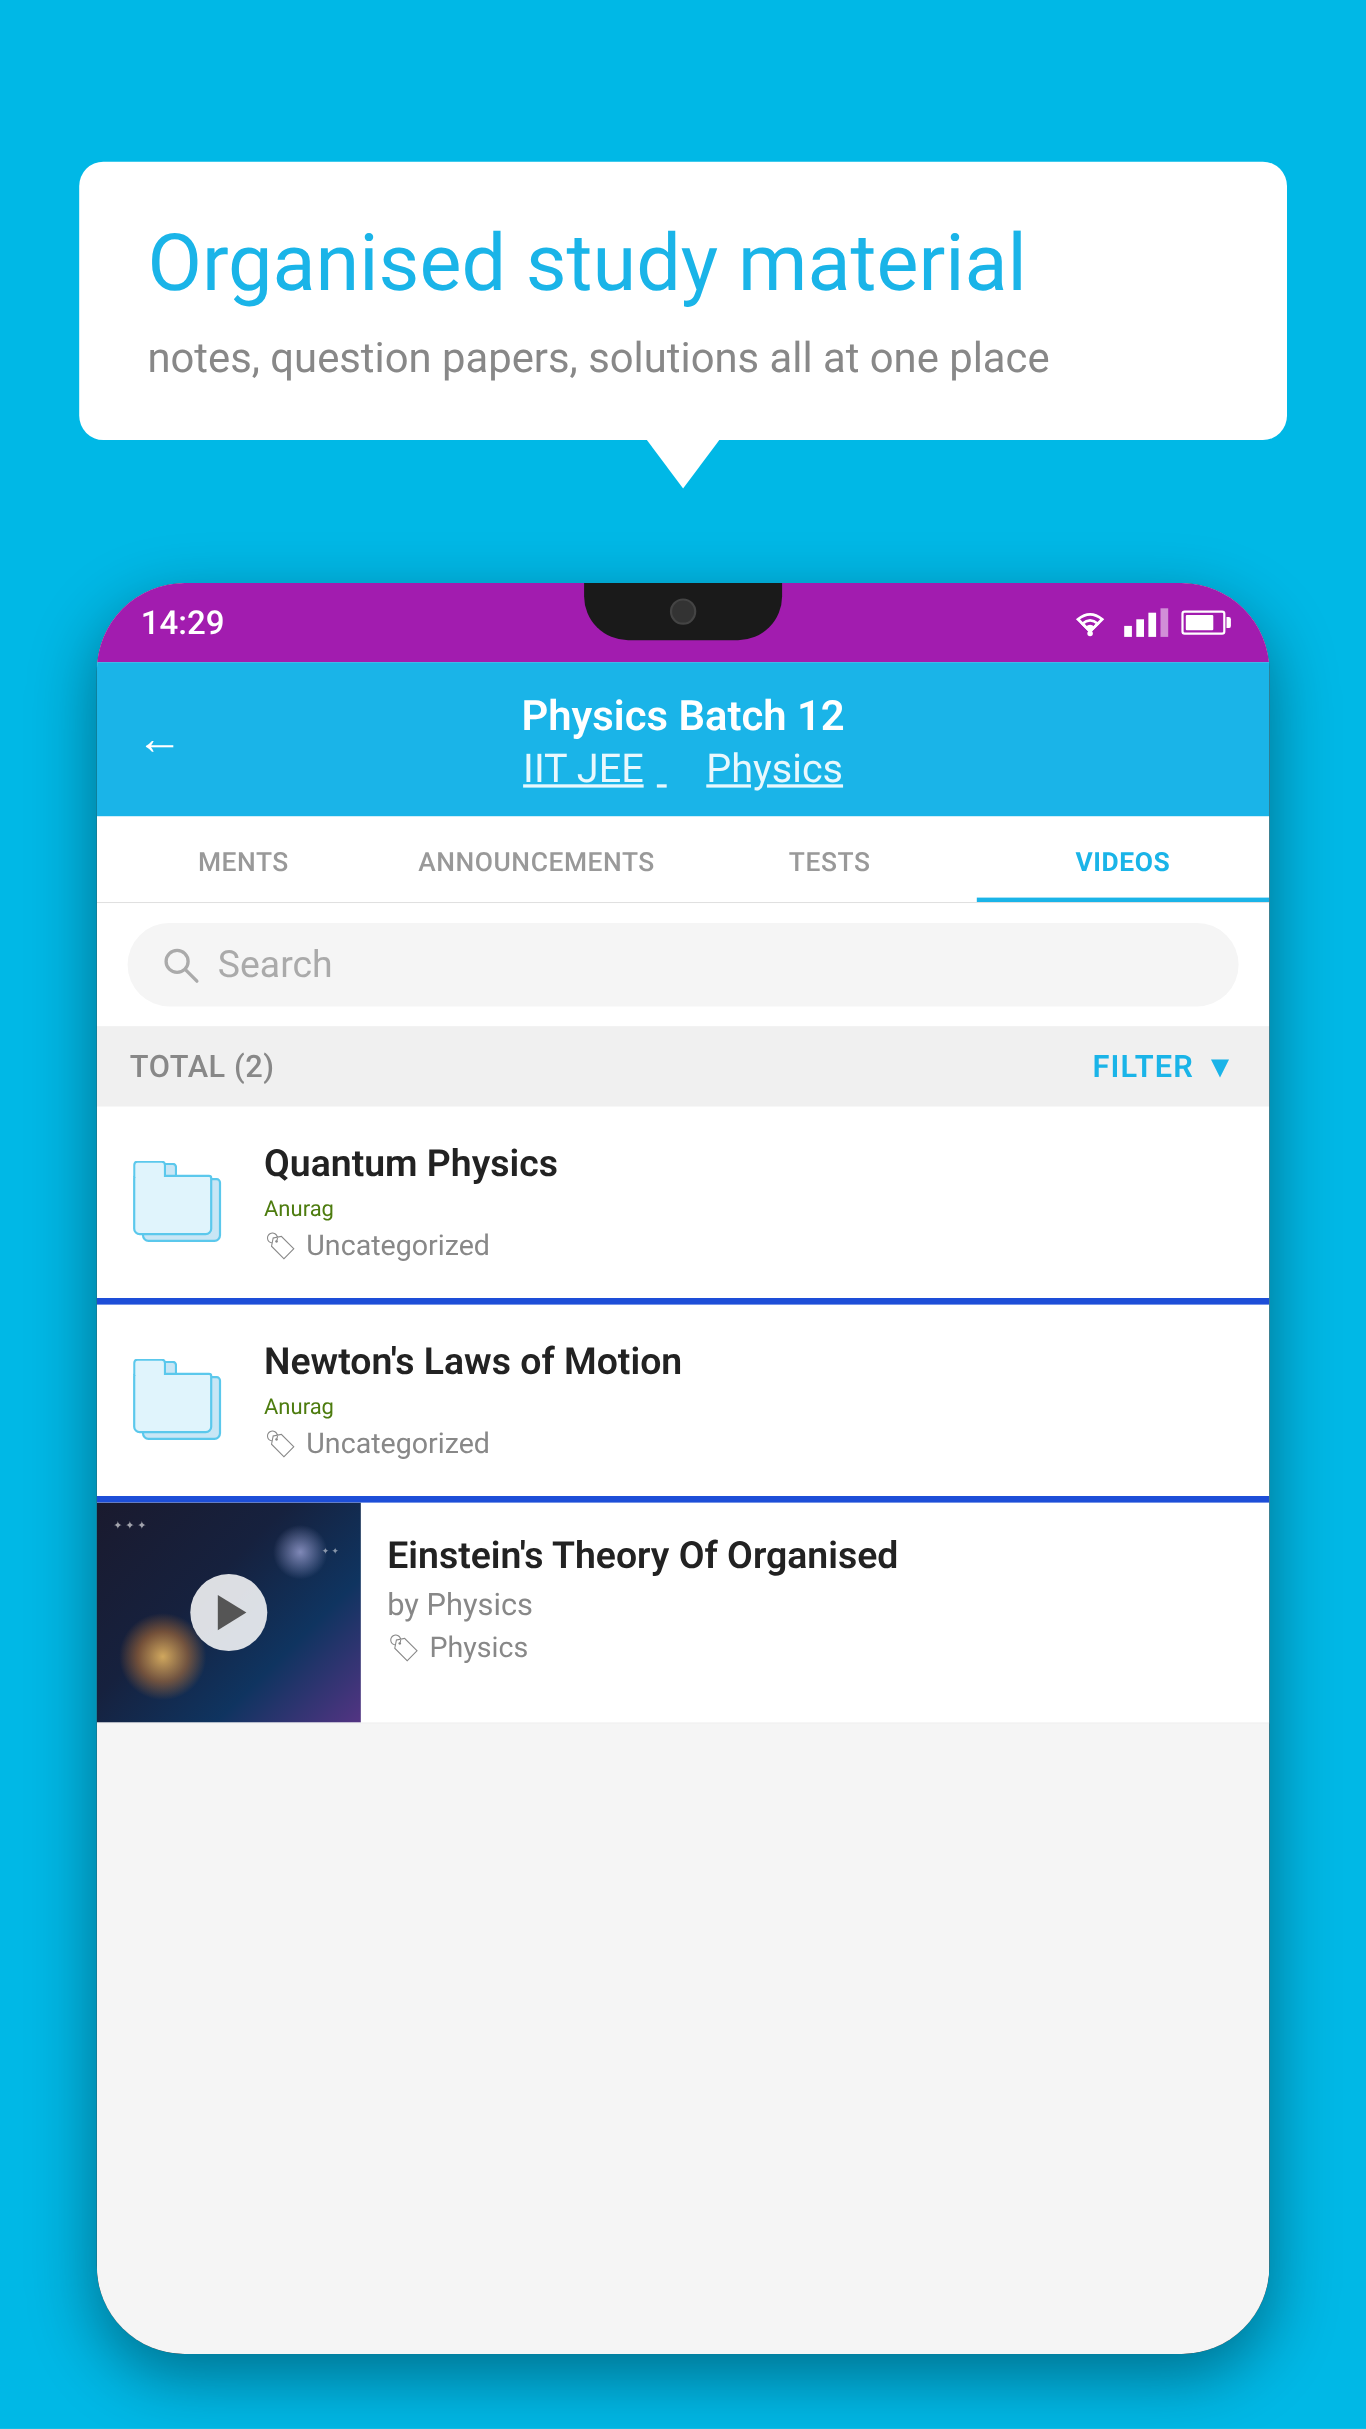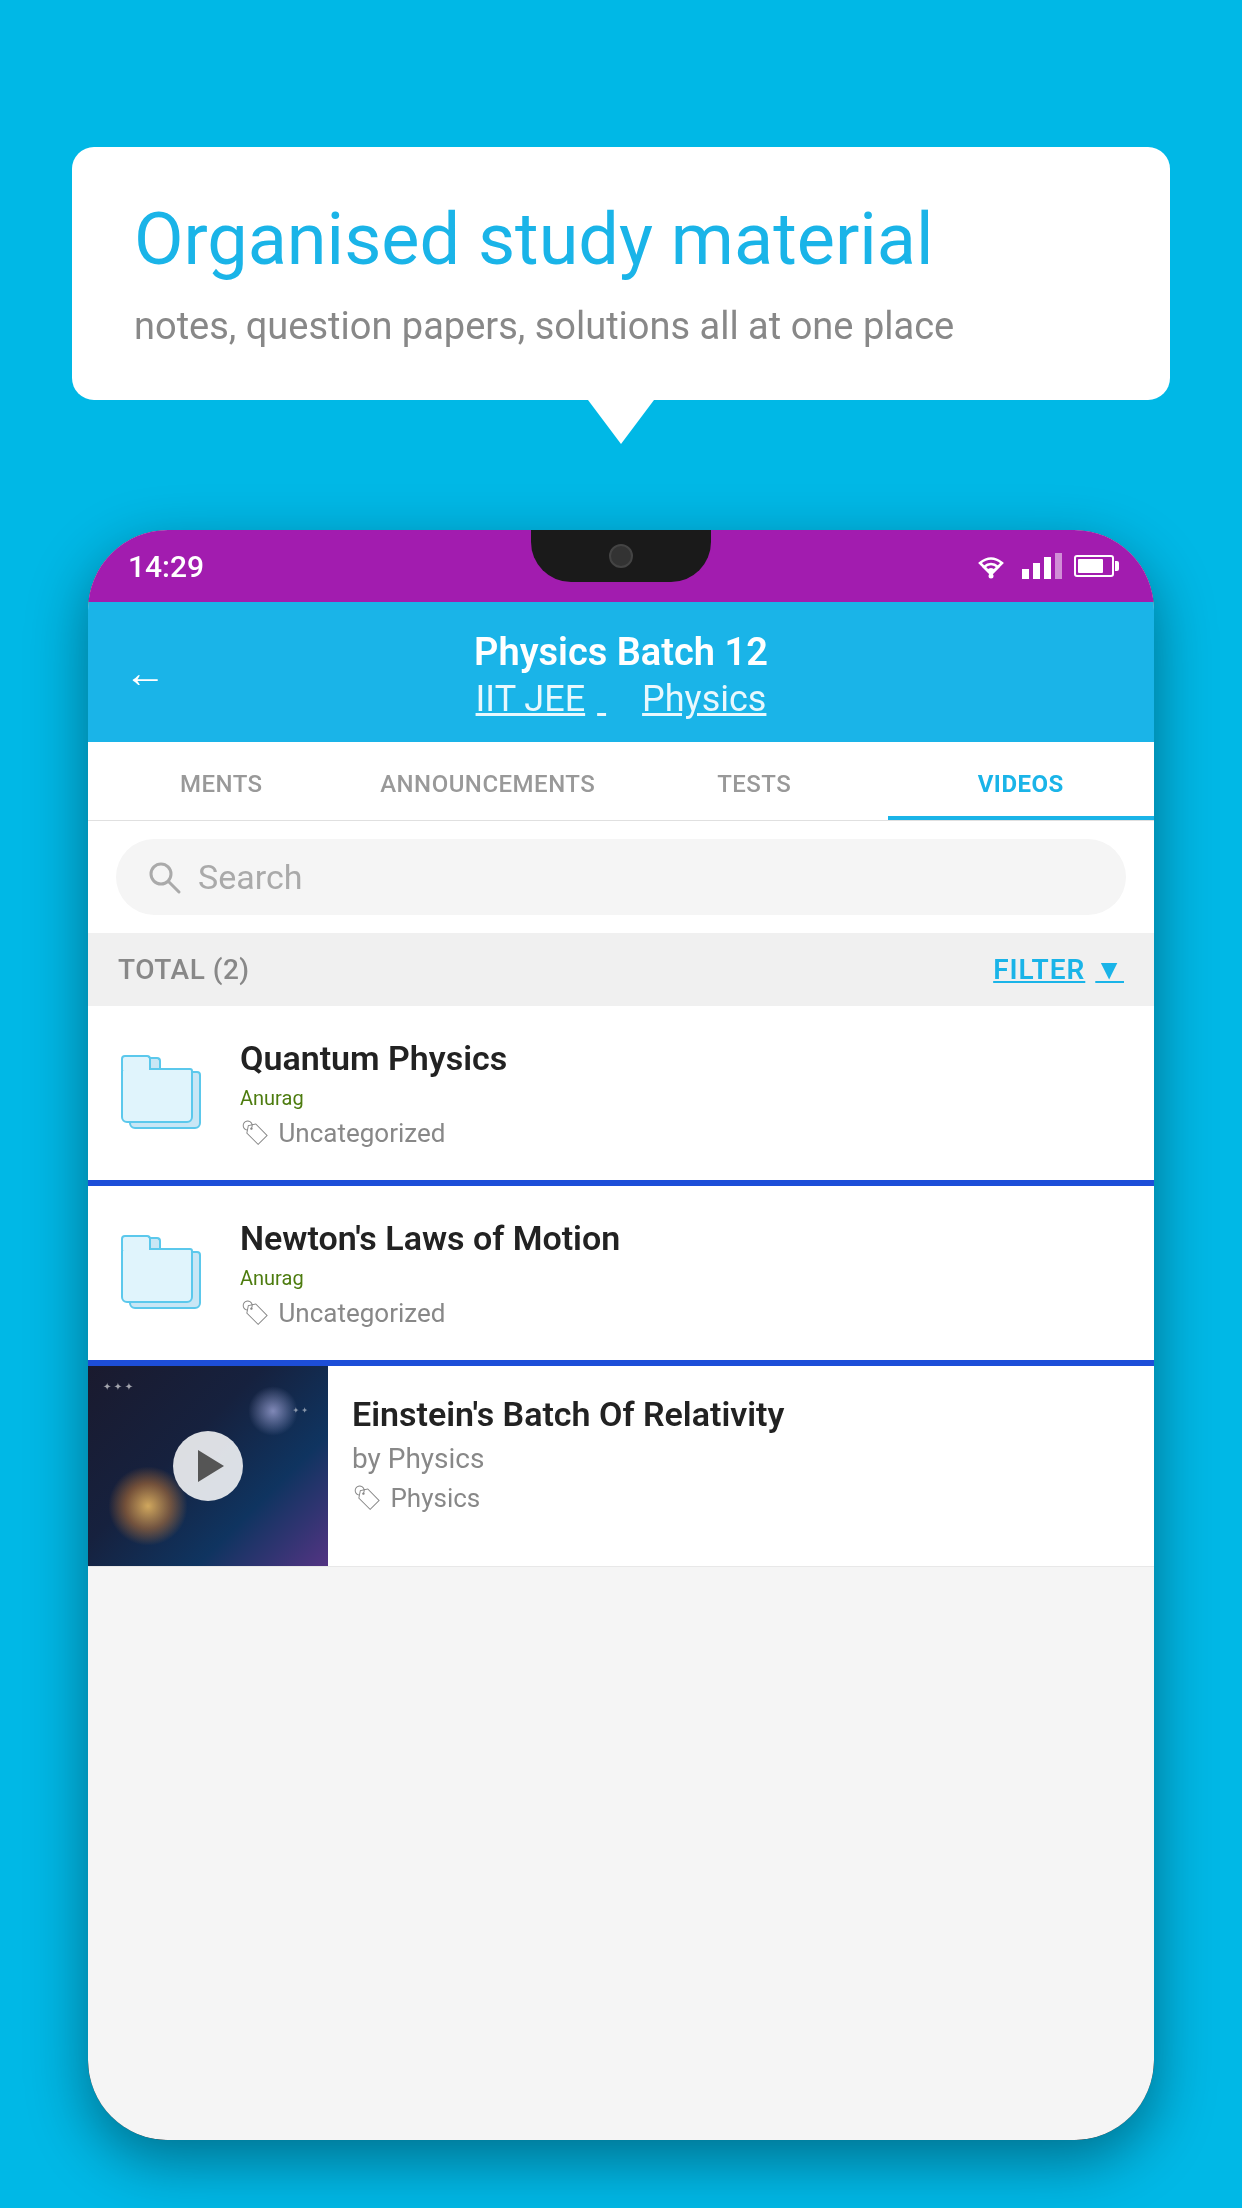--- a/index.html
+++ b/index.html
@@ -302,21 +302,20 @@
 
     .filter-btn {
       display: flex;
       align-items: center;
       gap: 10px;
       color: #1ab4e8;
       font-size: 28px;
       font-weight: 600;
       letter-spacing: 1px;
       cursor: pointer;
-      text-decoration: underline;
     }
 
     .filter-icon {
       font-size: 28px;
     }
 
     
     .video-list {
       background: white;
       flex: 1;
@@ -586,21 +585,21 @@
             <div class="thumb-glow"></div>
             <div class="thumb-glow2"></div>
 
             <div style="position:absolute;top:15px;left:15px;color:white;font-size:10px;opacity:0.6;">✦ ✦ ✦</div>
             <div style="position:absolute;top:40px;right:20px;color:white;font-size:8px;opacity:0.5;">✦ ✦</div>
             <div class="play-button">
               <div class="play-triangle"></div>
             </div>
           </div>
           <div class="thumb-info">
-            <div class="thumb-title">Einstein's Batch Of Relativity</div>
+            <div class="thumb-title">Einstein's Theory Of Organised</div>
             <div class="thumb-author">by Physics</div>
             <div class="thumb-tag">
               <span class="tag-icon">🏷</span>
               <span>Physics</span>
             </div>
           </div>
         </div>
 
       </div>
     </div>

